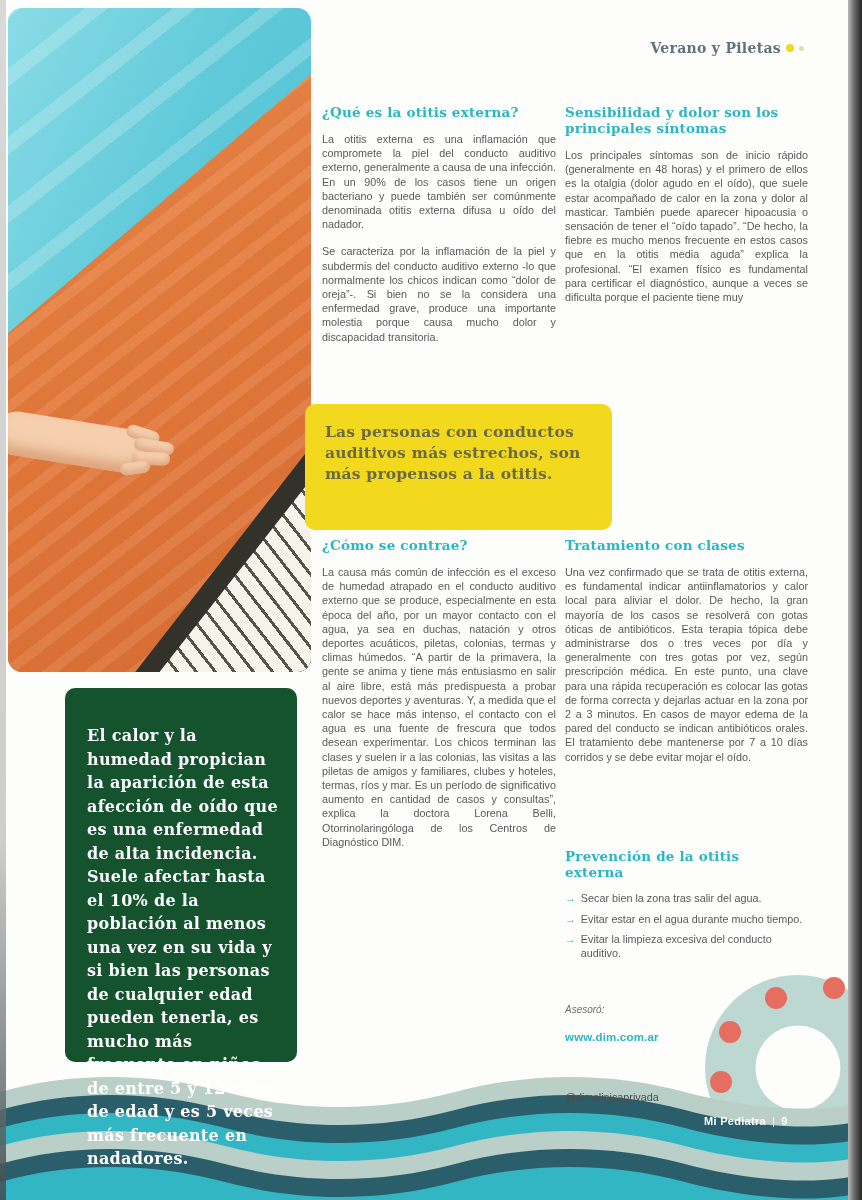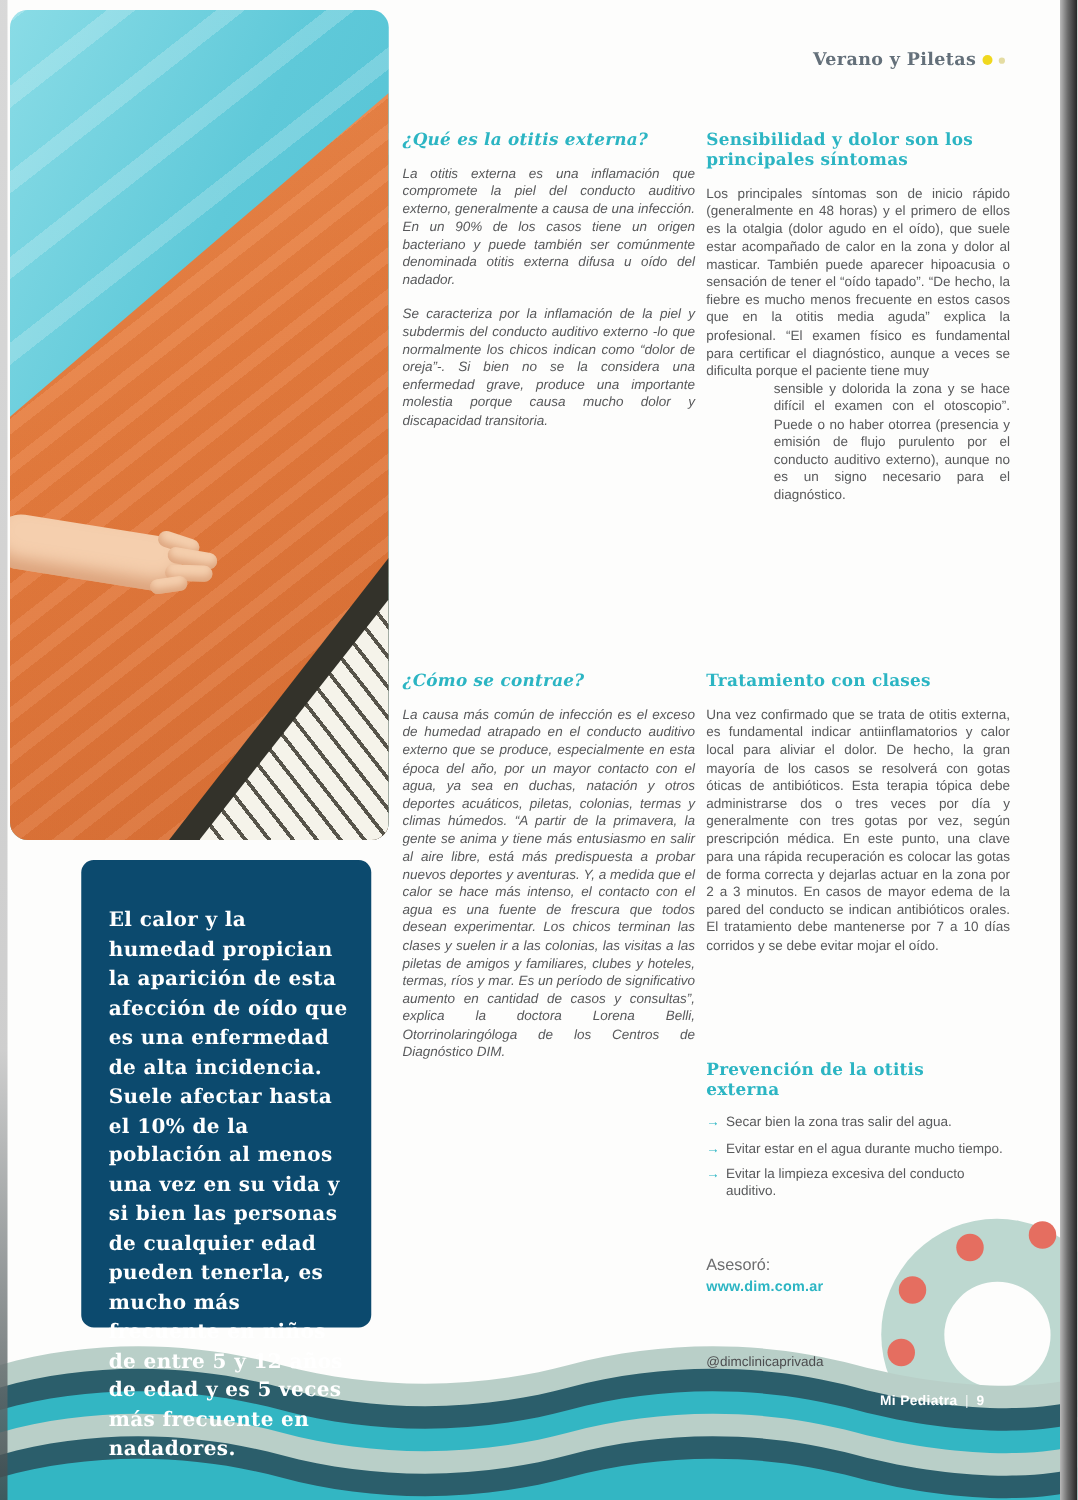--- a/index.html
+++ b/index.html
@@ -29,43 +29,43 @@
         background:repeating-linear-gradient(52deg,#f5f3ea 0 12px,#57544a 12px 15px);}
   .arm{position:absolute;left:-14px;top:62%;width:152px;height:44px;background:#f5cfae;border-radius:24px;
         transform:rotate(9deg);box-shadow:inset 0 -9px 12px rgba(201,128,84,.55);}
   .finger{position:absolute;background:#f5cfae;border-radius:12px;box-shadow:inset 0 -4px 6px rgba(201,128,84,.5);}
   .f1{left:118px;top:63.2%;width:34px;height:13px;transform:rotate(18deg);}
   .f2{left:126px;top:65.0%;width:40px;height:13px;transform:rotate(10deg);}
   .f3{left:124px;top:66.8%;width:38px;height:13px;transform:rotate(2deg);}
   .f4{left:112px;top:68.4%;width:30px;height:12px;transform:rotate(-8deg);}
   
   .colblock{position:absolute;z-index:4;}
-  .c1{left:322px;width:234px;font-style:italic;}
+  .c1{left:322px;width:234px;}
   .c2{left:565px;width:243px;}
   h3.sec{font-family:"DejaVu Serif",serif;font-weight:700;font-size:13.5px;line-height:16px;
         color:#2cb5c3;margin:0 0 12px 0;letter-spacing:.2px;}
   p.body{font-size:10.8px;line-height:14.2px;text-align:justify;margin:0 0 13px 0;color:#58595b;}
   p.narrow{margin-left:54px;text-align:justify;}
   
   .callout-yellow{position:absolute;left:305px;top:404px;width:307px;height:126px;border-radius:10px;
         background:#f2d91e;z-index:5;box-sizing:border-box;padding:17px 20px;}
   .callout-yellow p{margin:0;font-family:"DejaVu Serif",serif;font-weight:700;font-size:15.5px;
         line-height:21px;color:#6b6a45;letter-spacing:.2px;}
   .callout-teal{position:absolute;left:65px;top:688px;width:232px;height:374px;border-radius:10px;
-        background:#0c4a6e;z-index:4;box-sizing:border-box;padding:36px 18px 0 22px;}
+        background:#14532d;z-index:4;box-sizing:border-box;padding:36px 18px 0 22px;}
   .callout-teal p{margin:0;font-family:"DejaVu Serif",serif;font-weight:700;font-size:16px;
         line-height:23.5px;color:#ffffff;letter-spacing:.3px;}
   
   .prev-head{max-width:180px;}
   ul.bullets{list-style:none;margin:0;padding:0;}
   ul.bullets li{display:flex;gap:5px;font-size:10.8px;line-height:13.6px;margin-bottom:7px;color:#58595b;}
   .arrow{color:#2cb5c3;font-weight:bold;flex:0 0 auto;}
   
   .advisor{position:absolute;left:565px;top:1004px;width:200px;z-index:4;}
-  .advisor .lbl{font-size:13px;color:#6c6d6f;margin-bottom:5px;}
+  .advisor .lbl{font-style:italic;font-size:10px;color:#6c6d6f;margin-bottom:16px;}
   .advisor .web{font-weight:bold;font-size:11.5px;color:#2cb5c3;margin-bottom:3px;letter-spacing:.2px;}
   .advisor .soc{font-size:10.8px;color:#4c4d4f;margin-top:48px;}
   
   .ring{position:absolute;right:-28px;top:975px;width:185px;height:185px;border-radius:50%;
         background:#bdd8d0;z-index:1;}
   .ring .hole{position:absolute;left:50%;top:50%;width:46%;height:46%;transform:translate(-50%,-50%);
         border-radius:50%;background:#fdfdfc;}
   .rdot{position:absolute;width:22px;height:22px;border-radius:50%;background:#e56e60;}
   .d1{left:14px;top:46px;} .d2{left:5px;top:96px;} .d3{left:28px;top:142px;}
   .d4{left:60px;top:12px;} .d5{left:118px;top:2px;} .d6{left:70px;top:160px;} .d7{left:128px;top:150px;}
@@ -121,30 +121,32 @@
     <span class="dot1"></span>
     <span class="dot2"></span>
   </div>
 
   <div class="colblock c1" style="top:104px;">
     <h3 class="sec">¿Qué es la otitis externa?</h3>
     <p class="body">La otitis externa es una inflamación que compromete la piel del conducto auditivo externo, generalmente a causa de una infección. En un 90% de los casos tiene un origen bacteriano y puede también ser comúnmente denominada otitis externa difusa u oído del nadador.</p>
     <p class="body">Se caracteriza por la inflamación de la piel y subdermis del conducto auditivo externo -lo que normalmente los chicos indican como “dolor de oreja”-. Si bien no se la considera una enfermedad grave, produce una importante molestia porque causa mucho dolor y discapacidad transitoria.</p>
   </div>
 
+  <div class="callout-yellow">
+    <p>Las personas con conductos auditivos más estrechos, son más propensos a la otitis.</p>
+  </div>
 
   <div class="colblock c1" style="top:537px;">
     <h3 class="sec">¿Cómo se contrae?</h3>
     <p class="body">La causa más común de infección es el exceso de humedad atrapado en el conducto auditivo externo que se produce, especialmente en esta época del año, por un mayor contacto con el agua, ya sea en duchas, natación y otros deportes acuáticos, piletas, colonias, termas y climas húmedos. “A partir de la primavera, la gente se anima y tiene más entusiasmo en salir al aire libre, está más predispuesta a probar nuevos deportes y aventuras. Y, a medida que el calor se hace más intenso, el contacto con el agua es una fuente de frescura que todos desean experimentar. Los chicos terminan las clases y suelen ir a las colonias, las visitas a las piletas de amigos y familiares, clubes y hoteles, termas, ríos y mar. Es un período de significativo aumento en cantidad de casos y consultas”, explica la doctora Lorena Belli, Otorrinolaringóloga de los Centros de Diagnóstico DIM.</p>
   </div>
 
   <div class="colblock c2" style="top:104px;">
     <h3 class="sec">Sensibilidad y dolor son los principales síntomas</h3>
     <p class="body" style="margin-bottom:0;">Los principales síntomas son de inicio rápido (generalmente en 48 horas) y el primero de ellos es la otalgia (dolor agudo en el oído), que suele estar acompañado de calor en la zona y dolor al masticar. También puede aparecer hipoacusia o sensación de tener el “oído tapado”. “De hecho, la fiebre es mucho menos frecuente en estos casos que en la otitis media aguda” explica la profesional. “El examen físico es fundamental para certificar el diagnóstico, aunque a veces se dificulta porque el paciente tiene muy</p>
-    <p class="body narrow">sensible y dolorida la zona y se hace difícil el examen con el otoscopio”. Puede o no haber otorrea (presencia y emisión de flujo purulento por el conducto auditivo externo), aunque no es un signo necesario para el diagnóstico.</p>
   </div>
 
   <div class="colblock c2" style="top:537px;">
     <h3 class="sec">Tratamiento con clases</h3>
     <p class="body">Una vez confirmado que se trata de otitis externa, es fundamental indicar antiinflamatorios y calor local para aliviar el dolor. De hecho, la gran mayoría de los casos se resolverá con gotas óticas de antibióticos. Esta terapia tópica debe administrarse dos o tres veces por día y generalmente con tres gotas por vez, según prescripción médica. En este punto, una clave para una rápida recuperación es colocar las gotas de forma correcta y dejarlas actuar en la zona por 2 a 3 minutos. En casos de mayor edema de la pared del conducto se indican antibióticos orales. El tratamiento debe mantenerse por 7 a 10 días corridos y se debe evitar mojar el oído.</p>
   </div>
 
   <div class="colblock c2" style="top:848px;">
     <h3 class="sec prev-head">Prevención de la otitis externa</h3>
     <ul class="bullets">

